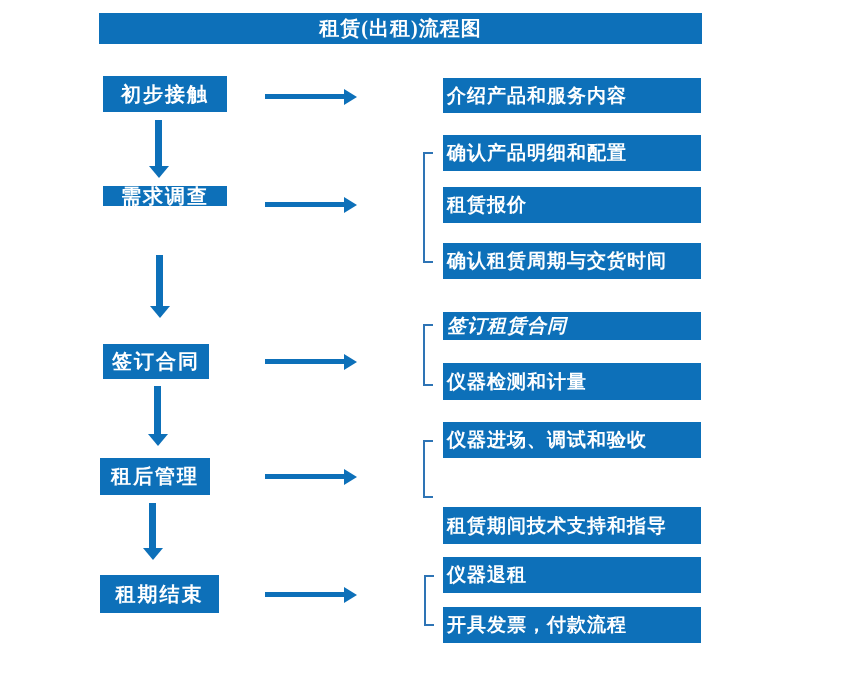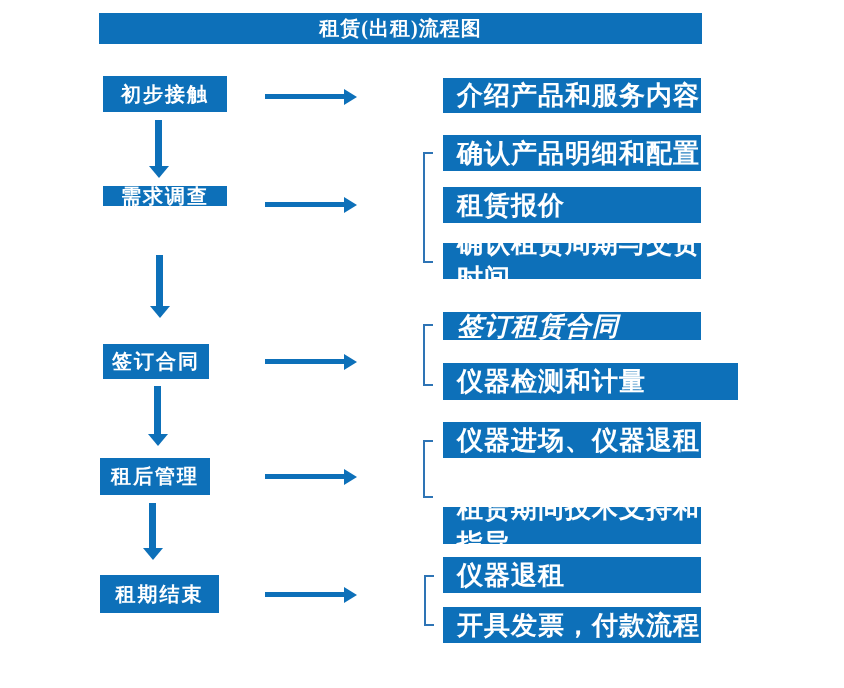--- a/index.html
+++ b/index.html
@@ -29,22 +29,22 @@
     font-size: 20px;
     letter-spacing: 1px;
   }
   .stepbox {
     justify-content: center;
     font-size: 20px;
     letter-spacing: 2px;
   }
   .detailbox {
     justify-content: flex-start;
-    padding-left: 14px;
-    font-size: 26px;
+    padding-left: 4px;
+    font-size: 19px;
     letter-spacing: 1px;
   }
   
   .harrow {
     position: absolute;
     width: 79px;
     height: 5px;
     background: #0d70b9;
   }
   .harrow::after {
@@ -98,23 +98,23 @@
   <div class="bluebox stepbox" style="left:100px; top:458px; width:110px; height:37px;">租后管理</div>
   <div class="bluebox stepbox" style="left:100px; top:575px; width:119px; height:38px;">租期结束</div>
 
   <div class="bluebox detailbox" style="left:443px; top:78px; width:258px; height:35px;">介绍产品和服务内容</div>
 
   <div class="bluebox detailbox" style="left:443px; top:135px; width:258px; height:36px;">确认产品明细和配置</div>
   <div class="bluebox detailbox" style="left:443px; top:187px; width:258px; height:36px;">租赁报价</div>
   <div class="bluebox detailbox" style="left:443px; top:243px; width:258px; height:36px;">确认租赁周期与交货时间</div>
 
   <div class="bluebox detailbox" style="left:443px; top:312px; width:258px; height:28px;font-style:italic;">签订租赁合同</div>
-  <div class="bluebox detailbox" style="left:443px; top:363px; width:295px; height:37px;">仪器检测和计量</div>
+  <div class="bluebox detailbox" style="left:443px; top:363px; width:258px; height:37px;">仪器检测和计量</div>
 
-  <div class="bluebox detailbox" style="left:443px; top:422px; width:258px; height:36px;">仪器进场、仪器退租</div>
+  <div class="bluebox detailbox" style="left:443px; top:422px; width:258px; height:36px;">仪器进场、调试和验收</div>
   <div class="bluebox detailbox" style="left:443px; top:491px; width:258px; height:37px;margin-top:16px;">租赁期间技术支持和指导</div>
 
   <div class="bluebox detailbox" style="left:443px; top:557px; width:258px; height:36px;">仪器退租</div>
   <div class="bluebox detailbox" style="left:443px; top:607px; width:258px; height:36px;">开具发票，付款流程</div>
 
   <div class="harrow" style="left:265px; top:94px;"></div>
   <div class="harrow" style="left:265px; top:202px;"></div>
   <div class="harrow" style="left:265px; top:359px;"></div>
   <div class="harrow" style="left:265px; top:474px;"></div>
   <div class="harrow" style="left:265px; top:592px;"></div>

